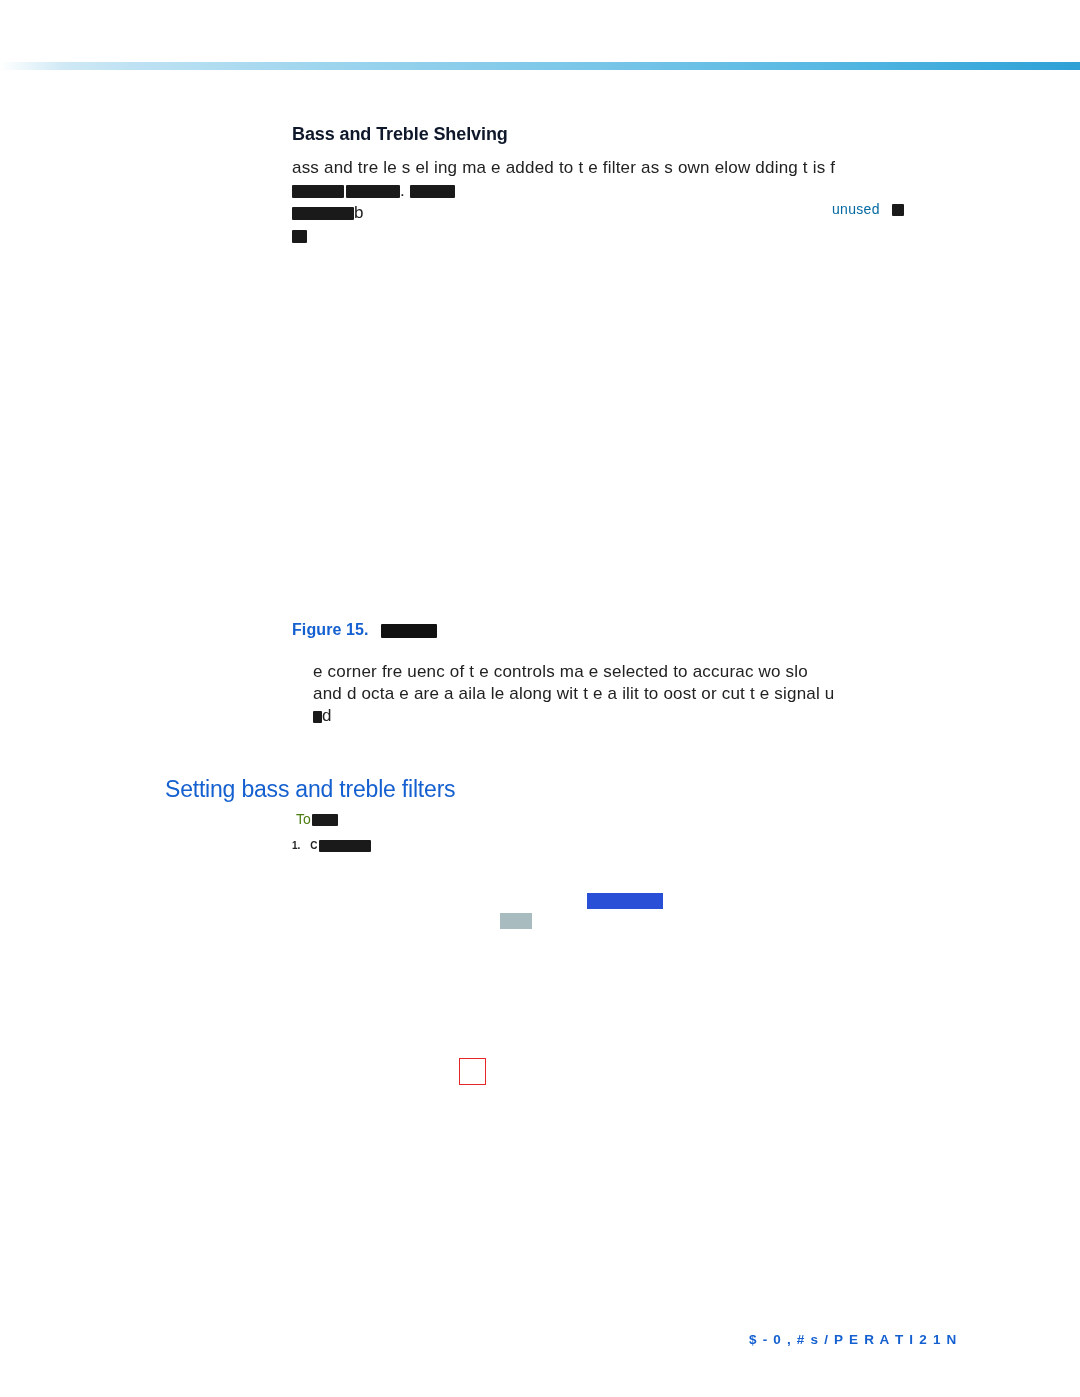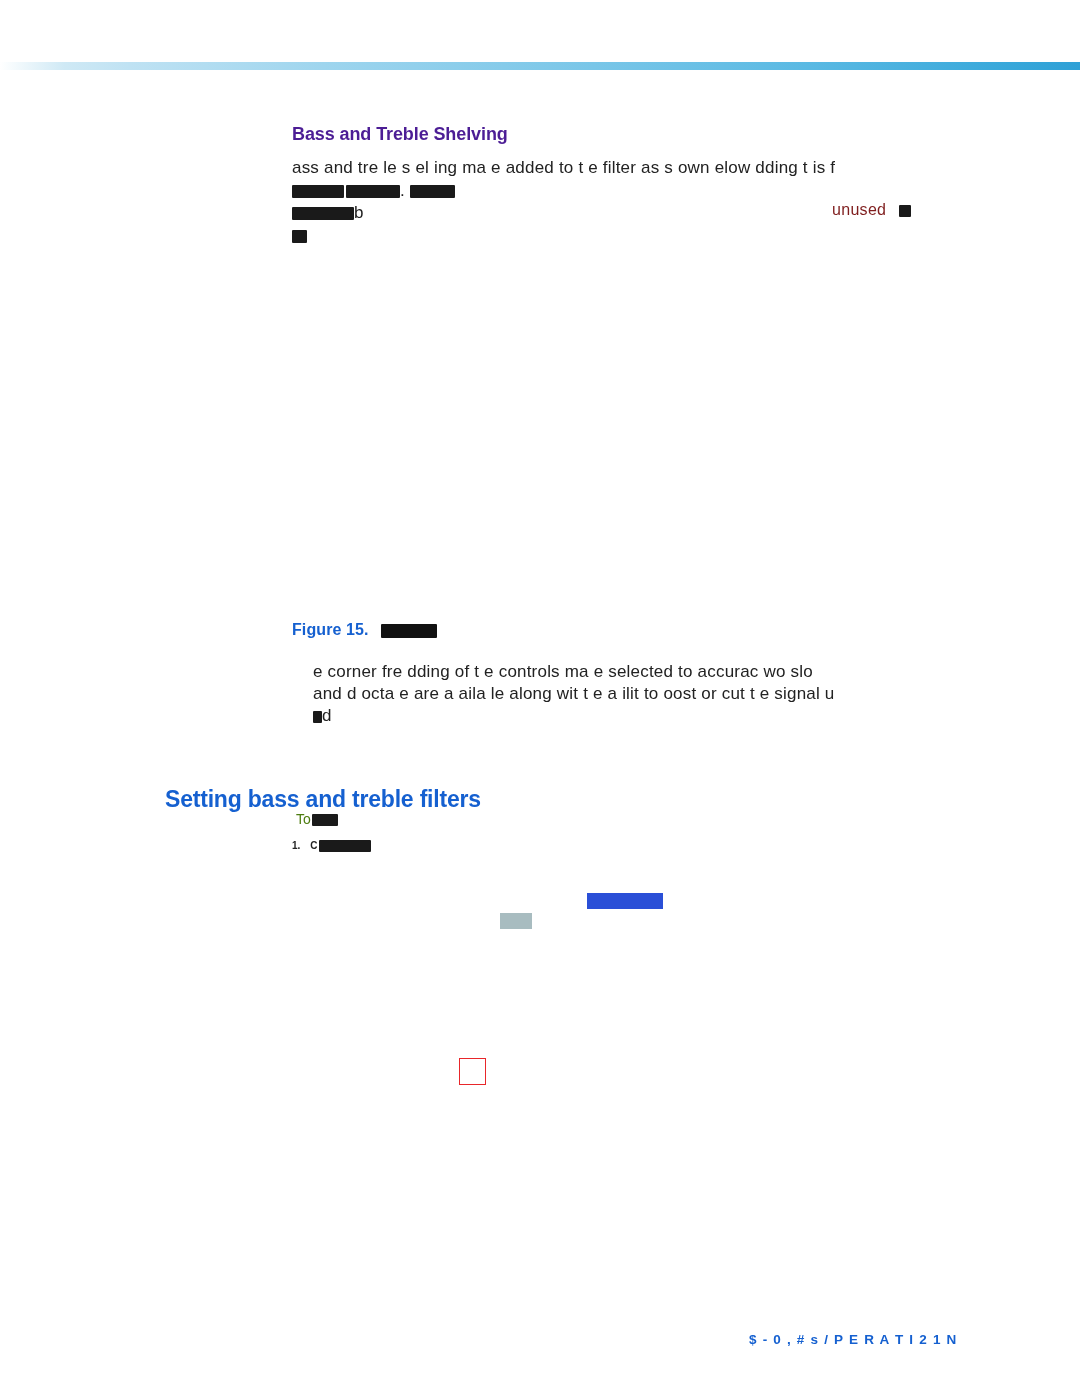--- a/index.html
+++ b/index.html
@@ -31,35 +31,34 @@
         #59b9e3 75%,
         #3aa9db 92%,
         #2ea0d6 100%);
   }
 
   
   .sub-head {
     position: absolute;
     left: 292px;
     top: 124px;
-    color: #4c1d95;
+    color: #0f172a;
     font-weight: bold;
     font-size: 18px;
     letter-spacing: -0.1px;
   }
 
   .section-head {
     position: absolute;
     left: 165px;
     top: 776px;
     color: #1560d0;
-    font-weight: bold;
+    font-weight: normal;
     font-size: 23px;
     letter-spacing: -0.2px;
-    margin-top: 10px;
   }
 
   
   .body-text {
     position: absolute;
     color: #222222;
     font-size: 17px;
     line-height: 23px;
     letter-spacing: 0.2px;
     white-space: nowrap;
@@ -75,22 +74,22 @@
     display: inline-block;
     background: #1a1a1a;
     vertical-align: middle;
     border-radius: 1px;
   }
 
   .unused-text {
     position: absolute;
     left: 832px;
     top: 201px;
-    color: #7f1d1d;
-    font-size: 16px;
+    color: #0369a1;
+    font-size: 14px;
     letter-spacing: 0.3px;
   }
 
   
   .fig-caption {
     position: absolute;
     left: 292px;
     top: 621px;
     color: #1560d0;
     font-weight: bold;
@@ -185,21 +184,21 @@
 <div class="unused-text">
   <span>unused</span>
   <span class="smudge" style="width:12px;height:12px;margin-left:8px;"></span>
 </div>
 
 <div class="fig-caption">
   <span>Figure 15.</span>
   <span class="smudge" style="width:56px;height:14px;margin-left:8px;"></span>
 </div>
 
-<div class="body-text para2-l1">e corner fre   dding   of t   e controls ma    e selected to                  accurac        wo slo</div>
+<div class="body-text para2-l1">e corner fre   uenc   of t   e controls ma    e selected to                  accurac        wo slo</div>
 <div class="body-text para2-l2">and        d       octa   e are a    aila   le along wit    t   e a   ilit   to     oost or cut t   e signal u</div>
 <div class="body-text para2-l3">
   <span class="smudge" style="width:9px;height:12px;"></span><span>d</span>
 </div>
 
 <div class="section-head">Setting bass and treble filters</div>
 
 <div class="proc-intro">
   <span>To</span><span class="smudge" style="width:26px;height:12px;margin-left:1px;"></span>
 </div>

